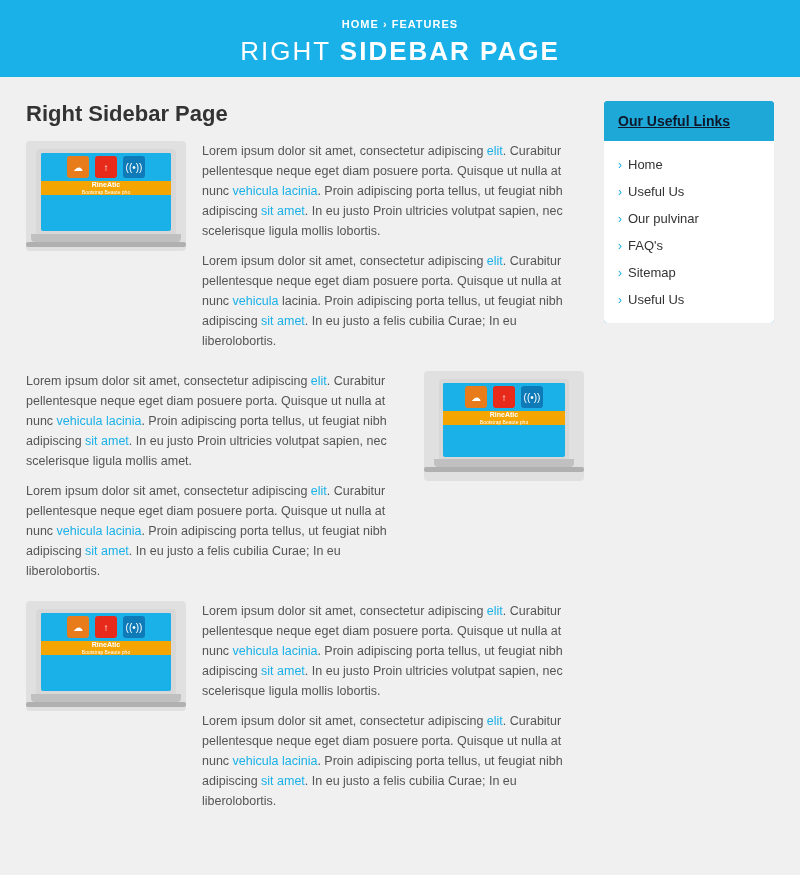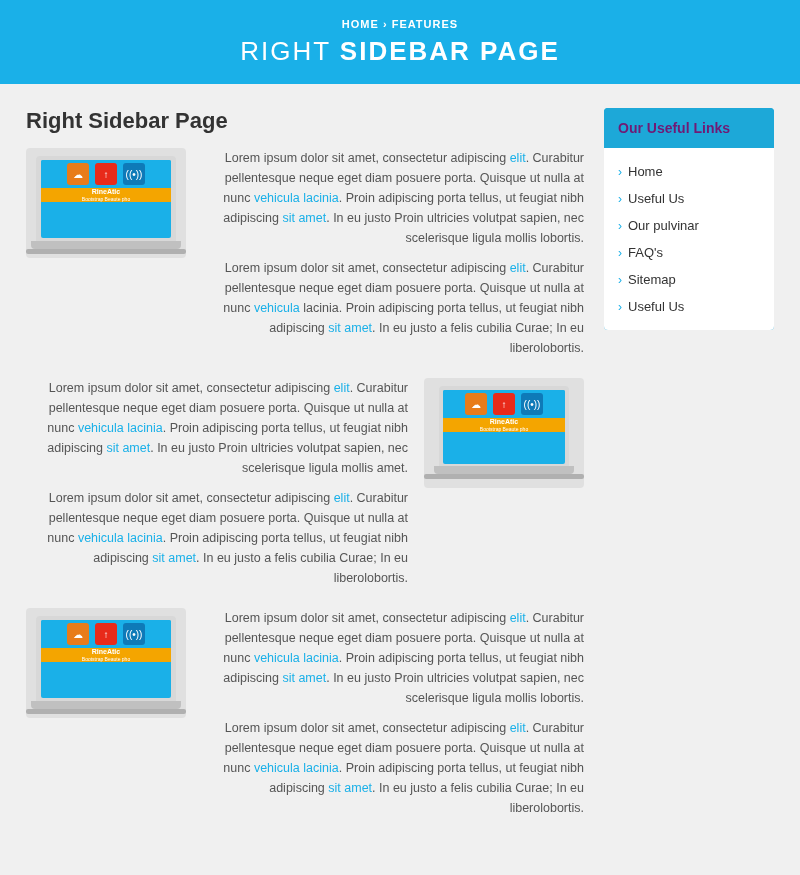--- a/index.html
+++ b/index.html
@@ -2,21 +2,21 @@
 <html><head>
   <meta charset="utf-8">
   <style>
     * { box-sizing: border-box; margin: 0; padding: 0; }
     body { font-family: Arial, sans-serif; background: #f0f0f0; }
 
     
     .header {
       background: #1ab0e8;
       text-align: center;
-      padding: 18px 0 17px;
+      padding: 18px 0 10px;
     }
     .breadcrumb {
       font-size: 11px;
       color: #cce8f8;
       letter-spacing: 1px;
       margin-bottom: 6px;
       text-transform: uppercase;
     }
     .breadcrumb span { color: #fff; font-weight: bold; }
     .page-header-title {
@@ -152,41 +152,42 @@
       margin: 0 auto;
       border-radius: 2px;
     }
 
     .block-text {
       flex: 1;
       font-size: 12.5px;
       color: #555;
       line-height: 1.6;
     }
-    .block-text p { margin-bottom: 10px; text-align: right; }
+    .block-text p { margin-bottom: 10px; }
     .block-text .highlight { color: #1ab0e8; }
 
     
     .sidebar {
       width: 170px;
       flex-shrink: 0;
     }
 
     .sidebar-box {
       background: #1da8d8;
       border-radius: 4px;
       overflow: hidden;
     }
 
     .sidebar-title {
       background: #1da8d8;
-      color: #701a75;
+      color: #0f172a;
       font-size: 14px;
       font-weight: bold;
       padding: 12px 14px;
+      text-decoration: underline;
     }
 
     .sidebar-nav {
       background: #fff;
       padding: 10px 0;
     }
 
     .sidebar-nav-item {
       display: flex;
       align-items: center;

